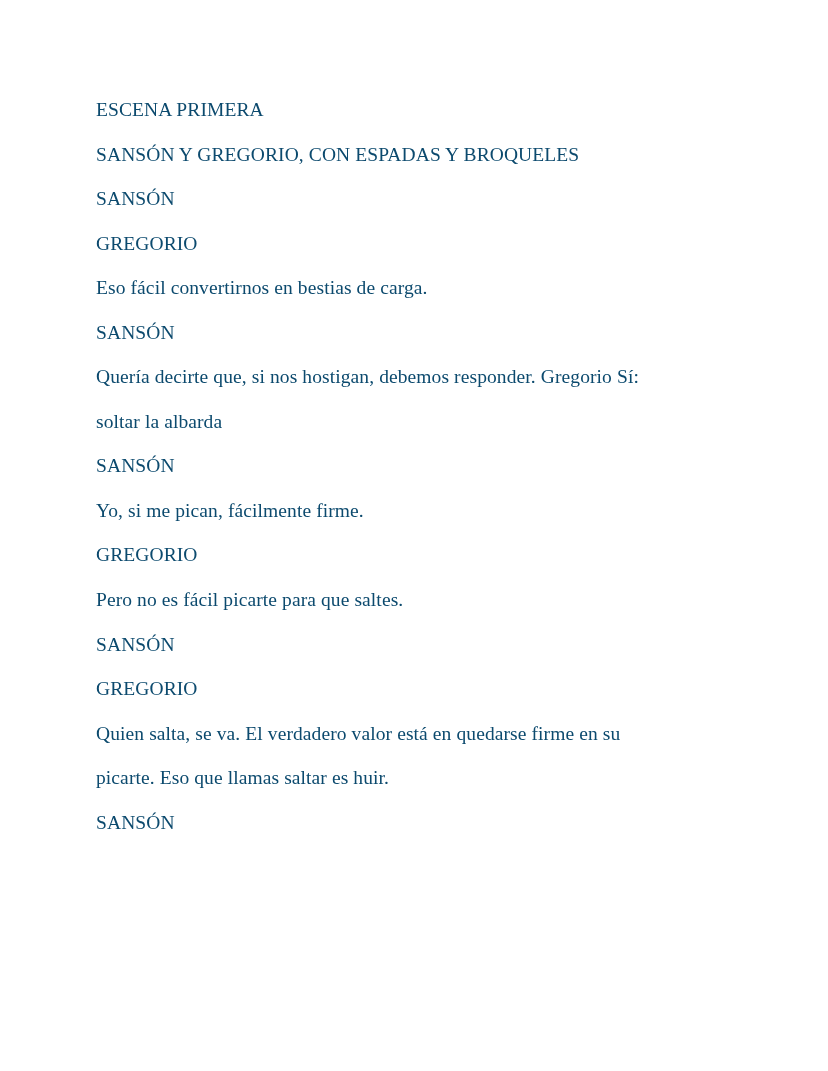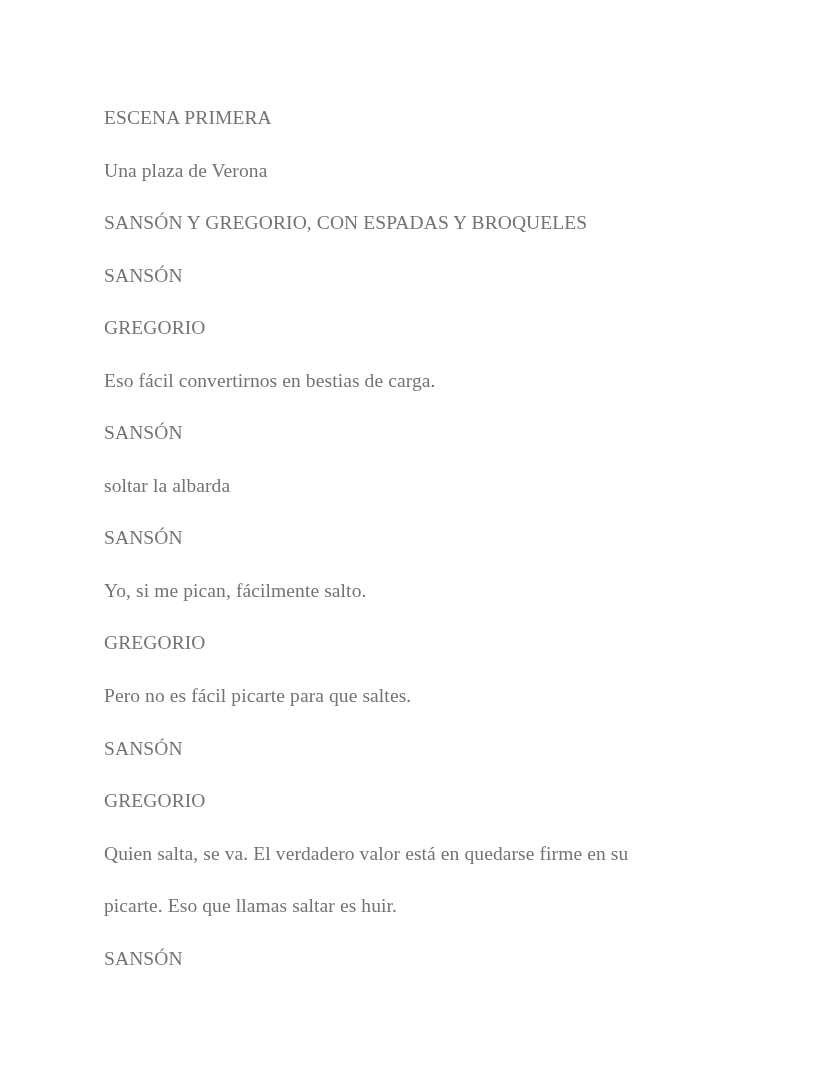--- a/index.html
+++ b/index.html
@@ -22,46 +22,46 @@
     height: 1071px;
     background: #ffffff;
   }
   .page-text {
     position: absolute;
     left: 96px;
     top: 88px;
     right: 40px;
   }
   .line {
-    margin: 8px;
+    margin: 0;
     padding: 0;
     height: 44.55px;
     line-height: 44.55px;
     font-size: 19.5px;
     font-weight: 400;
-    color: #737373;
+    color: #0c4a6e;
     white-space: nowrap;
     letter-spacing: 0.1px;
   }
 </style>
 </head>
 <body>
 
 <div class="page">
   <div class="page-text">
     <p class="line">ESCENA PRIMERA</p>
-    <p class="line">Una plaza de Verona</p>
     <p class="line">SANSÓN Y GREGORIO, CON ESPADAS Y BROQUELES</p>
     <p class="line">SANSÓN</p>
     <p class="line">GREGORIO</p>
     <p class="line">Eso fácil convertirnos en bestias de carga.</p>
     <p class="line">SANSÓN</p>
+    <p class="line">Quería decirte que, si nos hostigan, debemos responder. Gregorio Sí:</p>
     <p class="line">soltar la albarda</p>
     <p class="line">SANSÓN</p>
-    <p class="line">Yo, si me pican, fácilmente salto.</p>
+    <p class="line">Yo, si me pican, fácilmente firme.</p>
     <p class="line">GREGORIO</p>
     <p class="line">Pero no es fácil picarte para que saltes.</p>
     <p class="line">SANSÓN</p>
     <p class="line">GREGORIO</p>
     <p class="line">Quien salta, se va. El verdadero valor está en quedarse firme en su</p>
     <p class="line">picarte. Eso que llamas saltar es huir.</p>
     <p class="line">SANSÓN</p>
   </div>
 </div>
 

